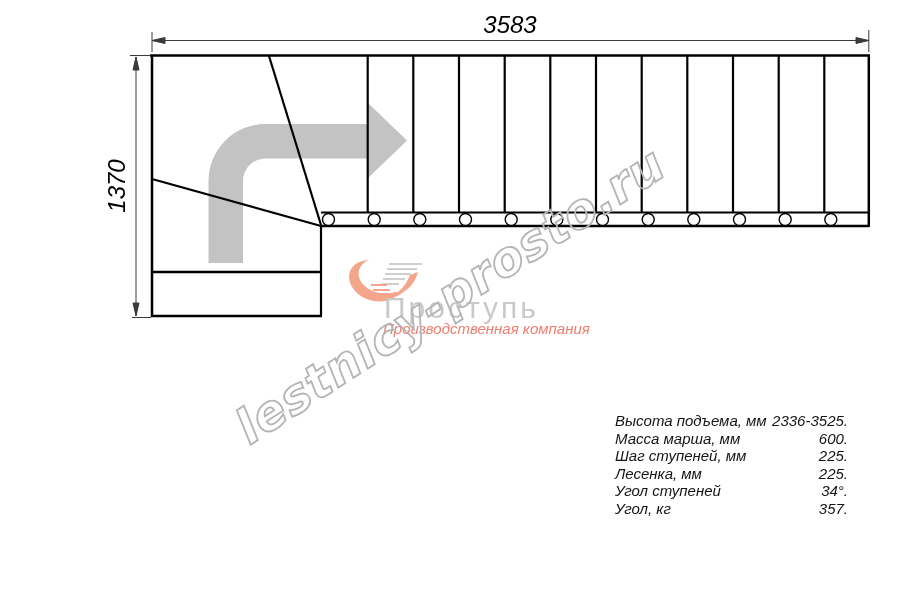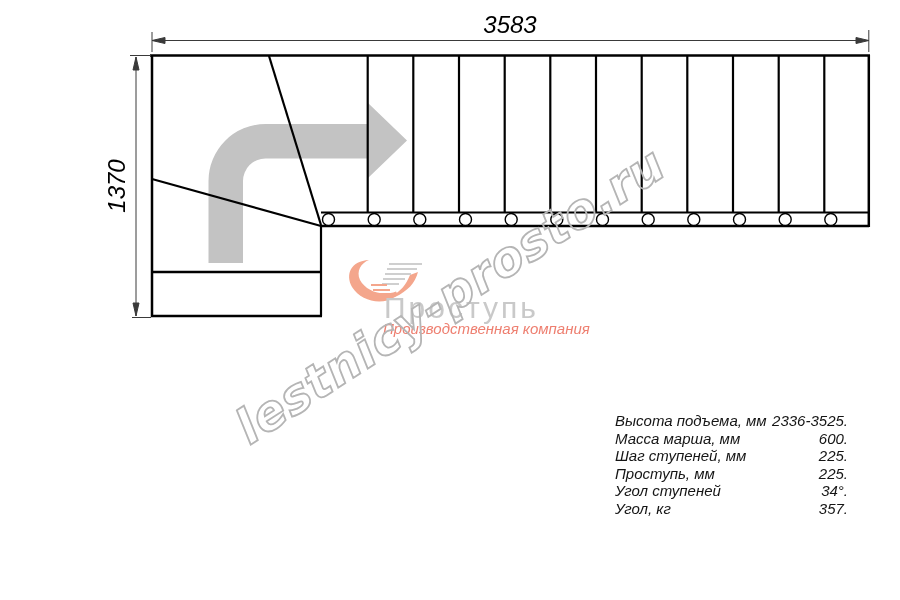--- a/index.html
+++ b/index.html
@@ -126,21 +126,21 @@
     </div>
     <div class="spec-row">
       <span class="spec-label">Масса марша, мм</span>
       <span class="spec-value">600.</span>
     </div>
     <div class="spec-row">
       <span class="spec-label">Шаг ступеней, мм</span>
       <span class="spec-value">225.</span>
     </div>
     <div class="spec-row">
-      <span class="spec-label">Проступь, мм</span>
+      <span class="spec-label">Лесенка, мм</span>
       <span class="spec-value">225.</span>
     </div>
     <div class="spec-row">
       <span class="spec-label">Угол ступеней</span>
       <span class="spec-value">34°.</span>
     </div>
     <div class="spec-row">
       <span class="spec-label">Угол, кг</span>
       <span class="spec-value">357.</span>
     </div>

